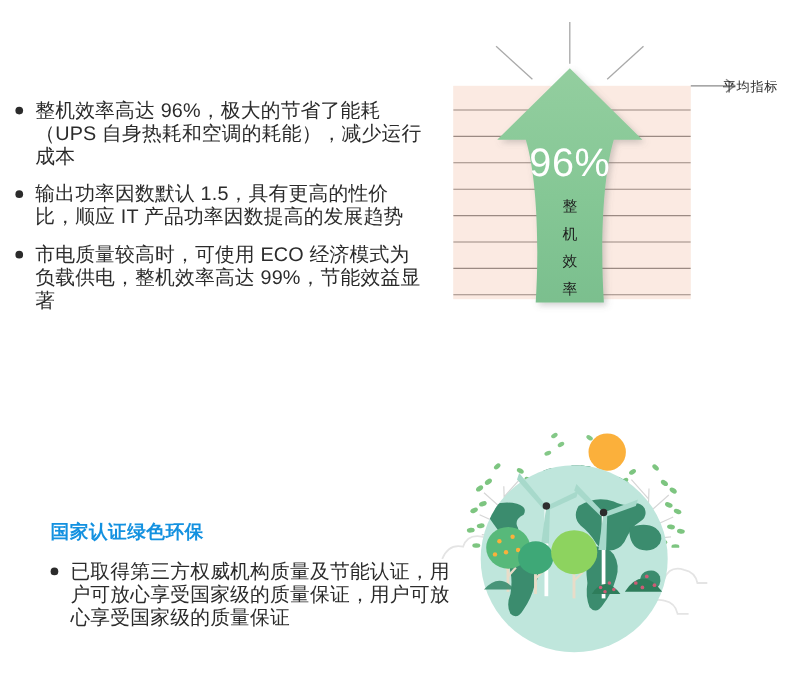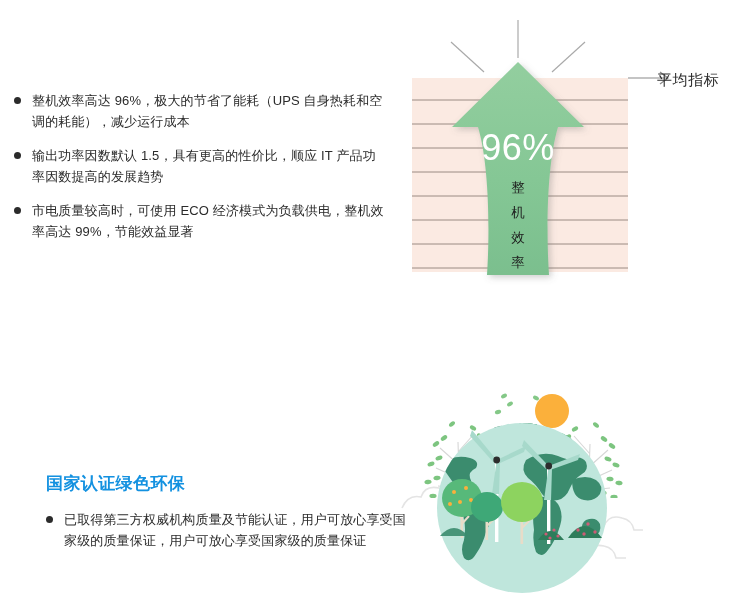--- a/index.html
+++ b/index.html
@@ -31,21 +31,21 @@
     line-height: 22px;
     margin: 0 0 14px 0;
   }
 
   .bullet-list { list-style: none; margin: 0; padding: 0; }
   .bullet-item {
     position: relative;
     padding-left: 18px;
     margin-bottom: 13px;
     color: #2b2b2b;
-    font-size: 13px;
+    font-size: 18px;
     line-height: 21px;
     letter-spacing: 0.15px;
   }
   .bullet-item:last-child { margin-bottom: 0; }
   .bullet-dot {
     position: absolute;
     left: 0;
     top: 7px;
     width: 7px;
     height: 7px;
@@ -60,21 +60,21 @@
     top: 14px;
     width: 344px;
     height: 286px;
   }
   #graphic-efficiency svg { display: block; }
 
   .avg-label {
     position: absolute;
     left: 657px;
     top: 71px;
-    font-size: 15px;
+    font-size: 12px;
     color: #2b2b2b;
     letter-spacing: 0.6px;
     white-space: nowrap;
     font-family: Liberation Serif, serif;
   }
 
   
   #graphic-eco {
     position: absolute;
     left: 400px;

